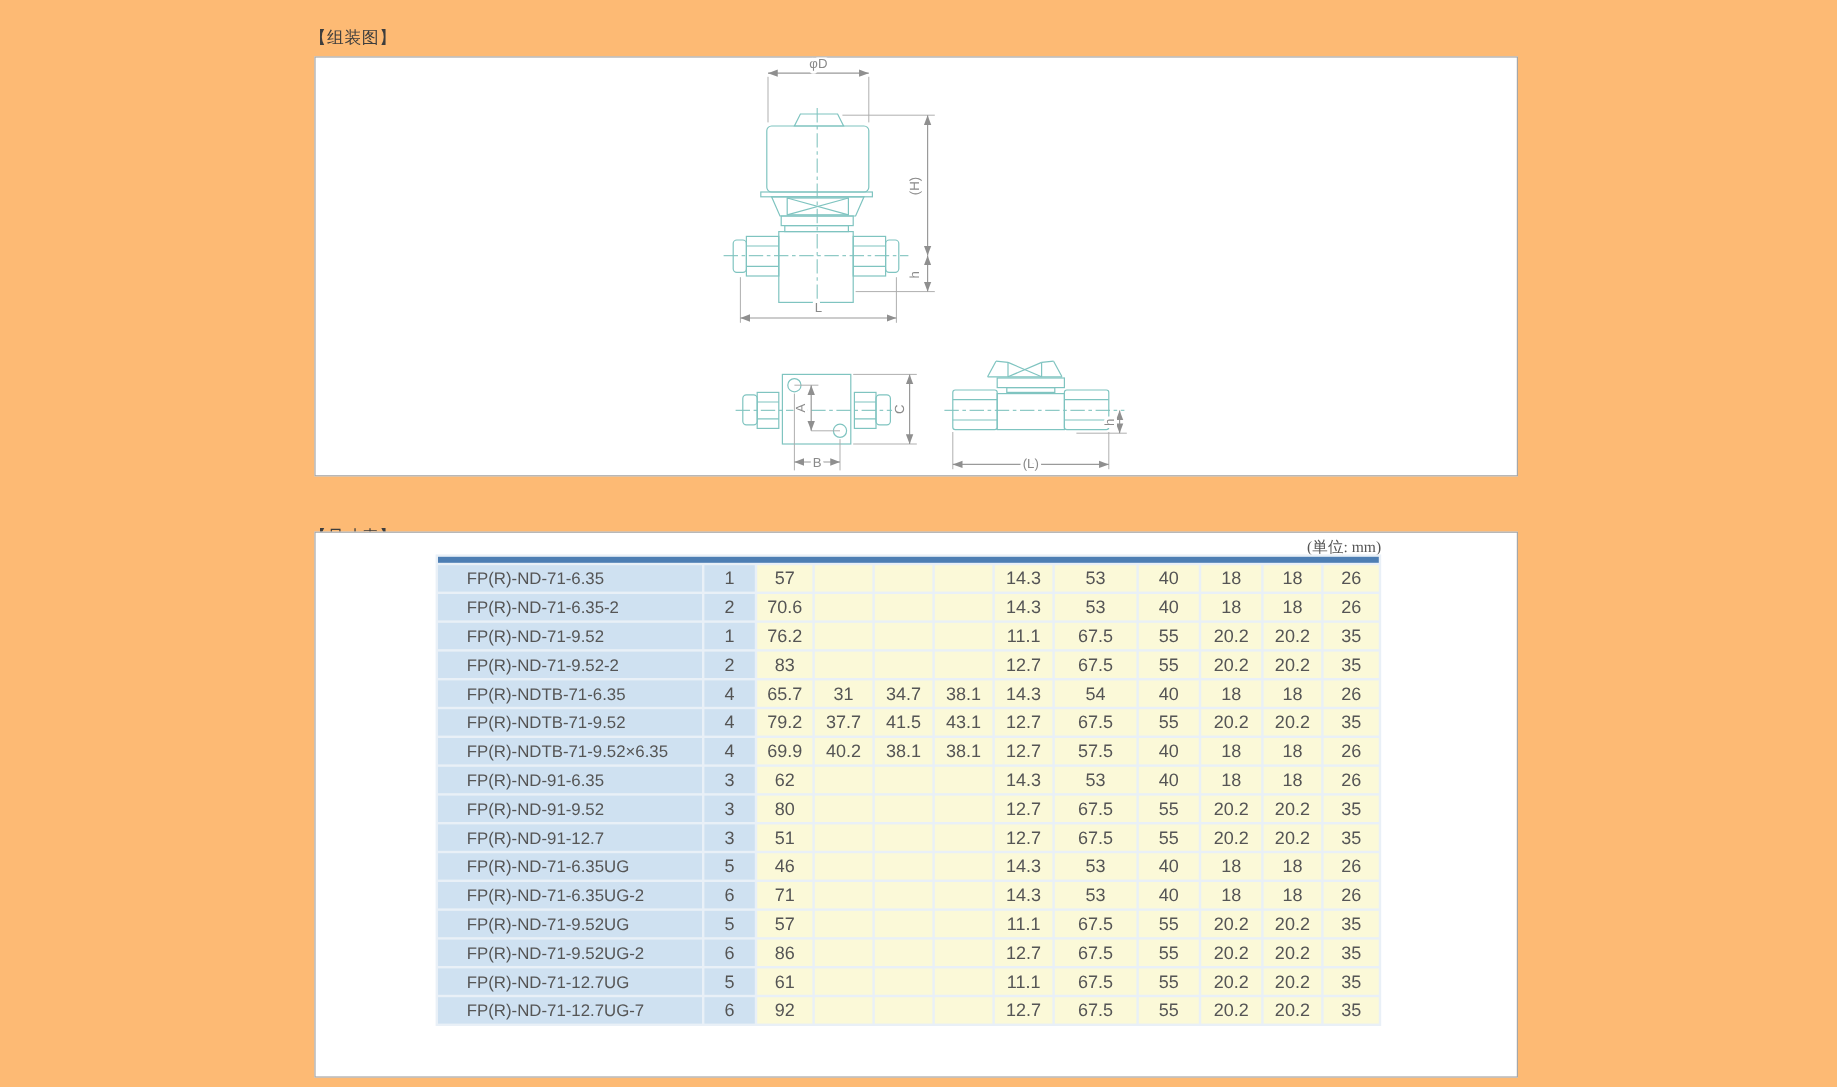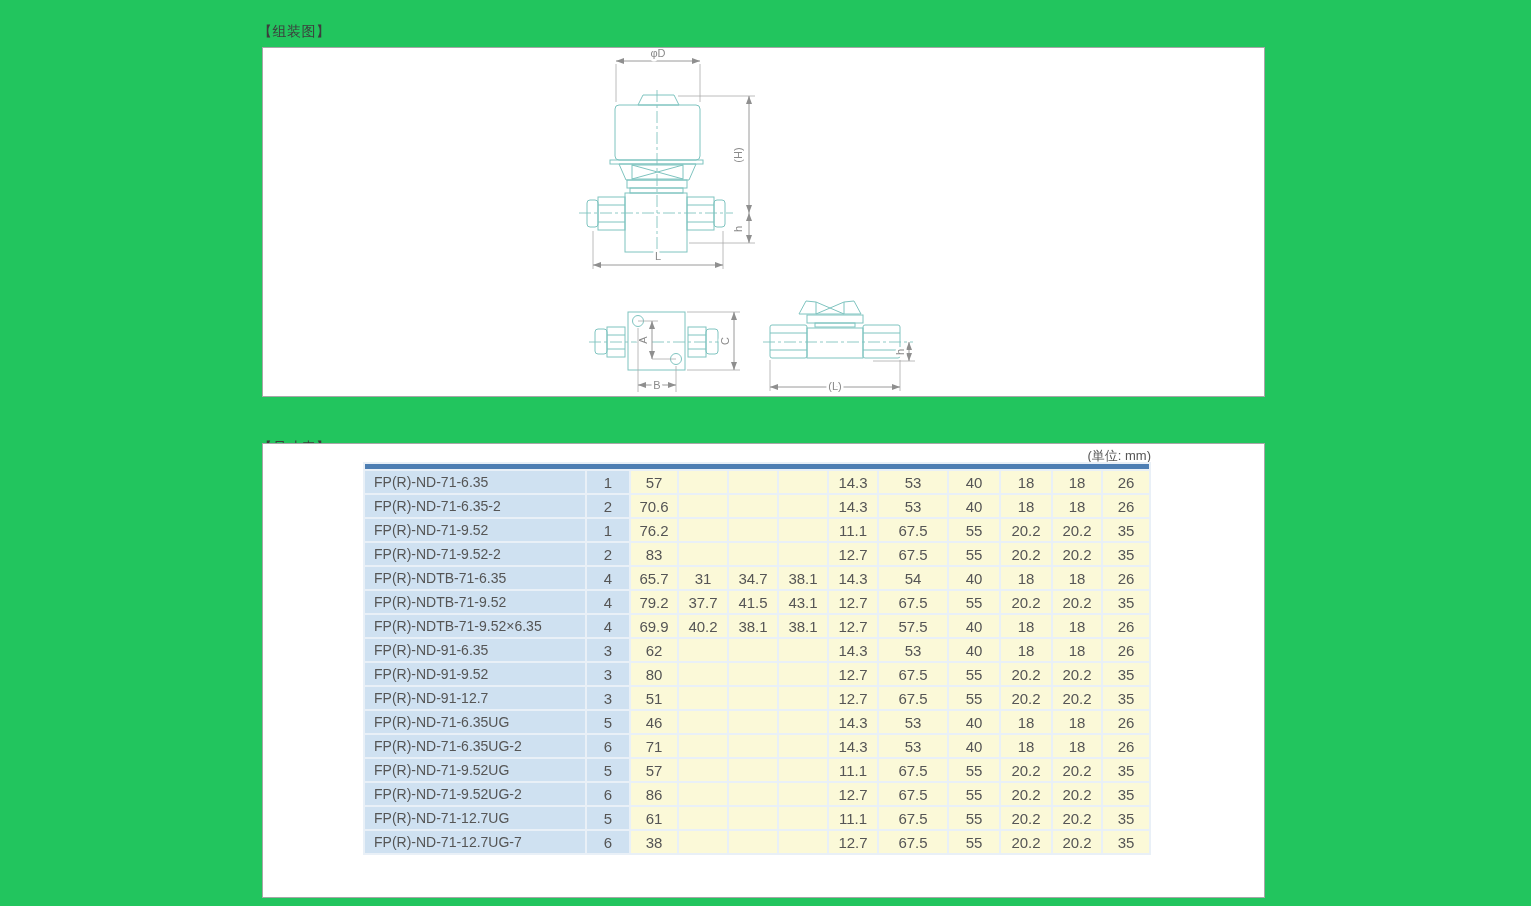--- a/index.html
+++ b/index.html
@@ -1,49 +1,49 @@
 <!DOCTYPE html>
 <html><head>
 <meta charset="utf-8">
 <style>
   * { box-sizing: border-box; }
   html,body { margin:0; padding:0; background:#ffffff; }
   .page {
-    position:relative; width:1531px; height:906px; background:#22c55e;
+    position:relative; width:1531px; height:906px; background:#fdba74;
     font-family:"Liberation Sans", sans-serif; overflow:hidden;
   }
   .section-label {
     position:absolute; left:258px; font-size:14px; color:#3d3d3d; letter-spacing:0.5px;
   }
   #label-assembly { top:23px; }
   #label-table    { top:419px;margin-top:20px; }
   .panel {
     position:absolute; left:262px; width:1003px; background:#ffffff;
     border:1px solid #a7a7a7;
   }
-  #panel-assembly { top:47px;  height:350px; }
+  #panel-assembly { top:47px;  height:350px;padding-left:24px; }
   #panel-table    { top:443px; height:455px; }
 
   
   .unit-label {
-    position:absolute; top:3px; right:113px; font-size:13px; color:#555555;
+    position:absolute; top:3px; right:113px; font-size:13px; color:#555555;font-family:Liberation Serif, serif;
   }
   table.dim-table {
     position:absolute; left:100px; top:18px;
     border-collapse:separate; border-spacing:2px;
     background:#e9f0f7; table-layout:fixed;
   }
   table.dim-table th {
     height:27px; padding:0; text-align:center; vertical-align:middle;
     font-weight:normal; font-size:15px; color:#33404d;
     background:linear-gradient(180deg,#46709f 0%,#9fbbd8 12%,#e9f1f9 40%,#e3edf6 55%,#a9c2dd 82%,#7d9dc4 100%);
   }
   table.dim-table td { height:22px; padding:0; font-size:15px; color:#555555; text-align:center; vertical-align:middle; }
   table.dim-table td.sep  { background:#4d7eb3; height:5px; }
-  table.dim-table td.part { background:#cfe1f1; text-align:left; padding-left:9px; font-size:14px; }
+  table.dim-table td.part { background:#cfe1f1; text-align:left; padding-left:24px; font-size:14px; }
   table.dim-table td.ref  { background:#cfe1f1; }
   table.dim-table td.num  { background:#fbf9d8; }
 
   
   svg text { font-family:"Liberation Sans", sans-serif; }
   .t  { stroke:#7fc4c0; stroke-width:1; fill:none; }
   .cl { stroke:#8fcac6; stroke-width:1; fill:none; stroke-dasharray:12 3 3 3; }
   .d  { stroke:#9a9a9a; stroke-width:1; fill:none; }
   .e  { stroke:#ababab; stroke-width:0.8; fill:none; }
   .lab {
@@ -417,21 +417,21 @@
             <td class="num">11.1</td>
             <td class="num">67.5</td>
             <td class="num">55</td>
             <td class="num">20.2</td>
             <td class="num">20.2</td>
             <td class="num">35</td>
           </tr>
           <tr>
             <td class="part">FP(R)-ND-71-12.7UG-7</td>
             <td class="ref">6</td>
-            <td class="num">38</td>
+            <td class="num">92</td>
             <td class="num"></td>
             <td class="num"></td>
             <td class="num"></td>
             <td class="num">12.7</td>
             <td class="num">67.5</td>
             <td class="num">55</td>
             <td class="num">20.2</td>
             <td class="num">20.2</td>
             <td class="num">35</td>
           </tr>

